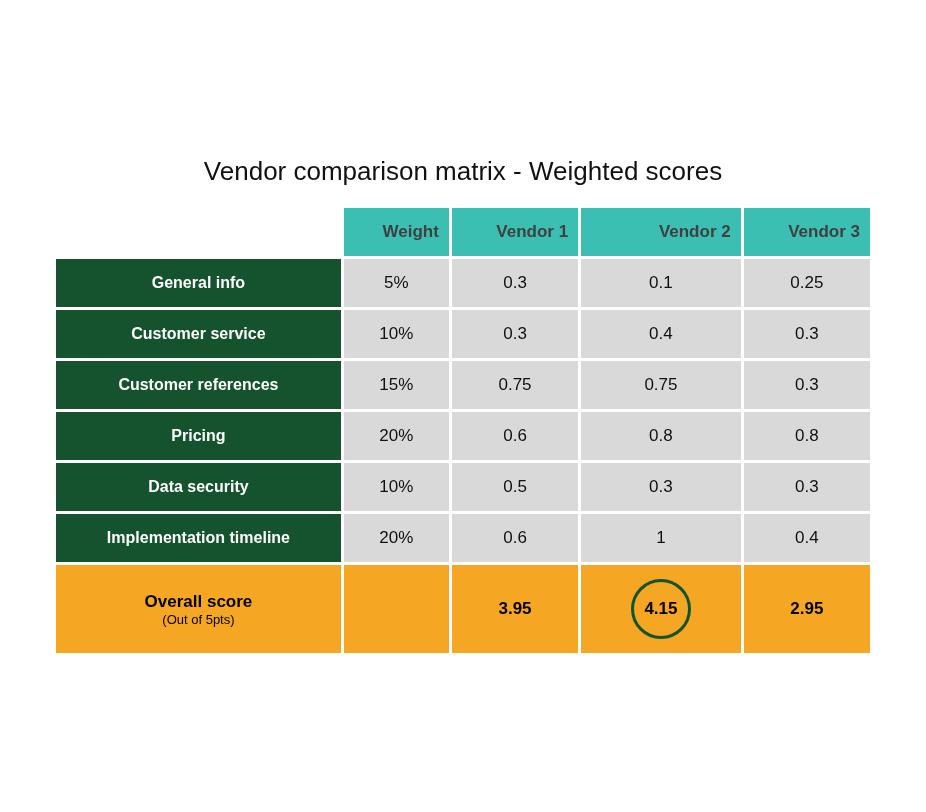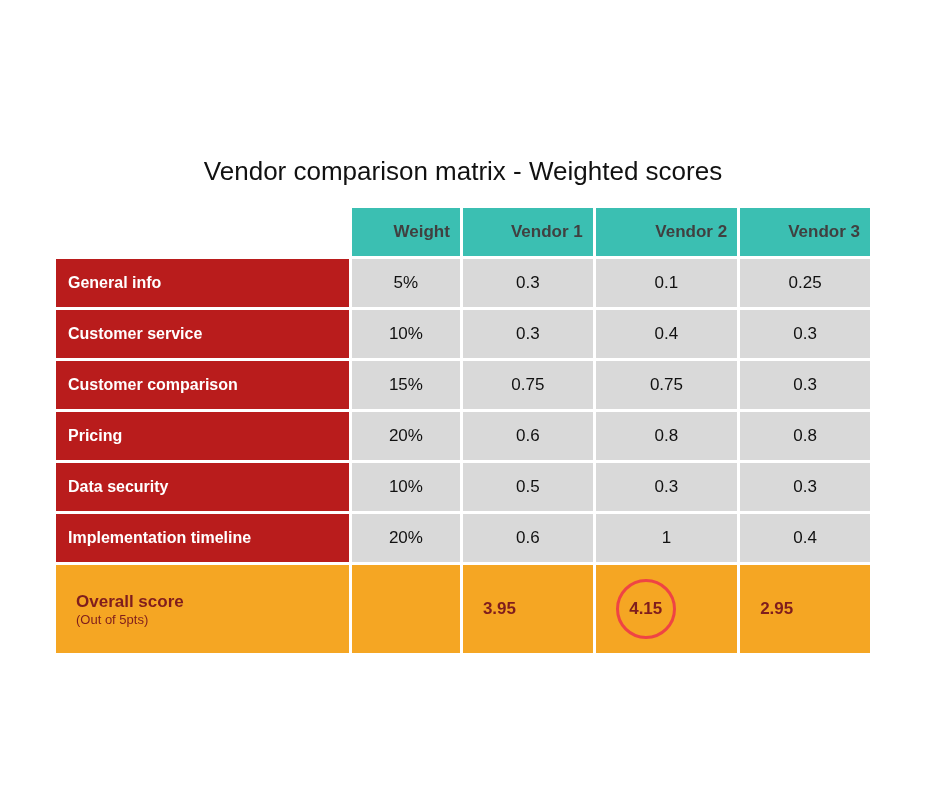--- a/index.html
+++ b/index.html
@@ -34,61 +34,62 @@
       color: #404040;
       font-weight: 700;
       font-size: 17px;
       padding: 14px 10px;
       text-align: right;
     }
     thead tr th:first-child {
       background: transparent;
     }
     tbody tr td.row-header {
-      background-color: #b91c1c;
+      background-color: #14532d;
       color: #fff;
       font-weight: 700;
       font-size: 16px;
+      text-align: center;
       padding: 14px 12px;
       vertical-align: middle;
     }
     tbody tr td.data-cell {
       background-color: #d9d9d9;
       text-align: center;
       font-size: 17px;
       color: #111;
       padding: 14px 10px;
       vertical-align: middle;
     }
     tfoot tr td {
       background-color: #f5a623;
-      text-align: left;
+      text-align: center;
       font-size: 17px;
       font-weight: 700;
-      color: #7f1d1d;
-      padding: 14px 20px;
+      color: #000000;
+      padding: 14px 28px;
       vertical-align: middle;
     }
     tfoot tr td.footer-label {
       font-size: 17px;
       font-weight: 700;
     }
     tfoot tr td.footer-label .sub {
       font-size: 13px;
       font-weight: 400;
       display: block;
     }
     .highlighted-score {
       display: inline-flex;
       align-items: center;
       justify-content: center;
       width: 60px;
       height: 60px;
       border-radius: 50%;
-      border: 3px solid #ef4444;
+      border: 3px solid #14532d;
       font-weight: 700;
       font-size: 17px;
     }
   </style>
 </head>
 <body>
 
 <div class="container">
   <h1 class="title">Vendor comparison matrix - Weighted scores</h1>
   <table>
@@ -110,21 +111,21 @@
           <td class="data-cell">0.25</td>
         </tr>
         <tr>
           <td class="row-header">Customer service</td>
           <td class="data-cell">10%</td>
           <td class="data-cell">0.3</td>
           <td class="data-cell">0.4</td>
           <td class="data-cell">0.3</td>
         </tr>
         <tr>
-          <td class="row-header">Customer comparison</td>
+          <td class="row-header">Customer references</td>
           <td class="data-cell">15%</td>
           <td class="data-cell">0.75</td>
           <td class="data-cell">0.75</td>
           <td class="data-cell">0.3</td>
         </tr>
         <tr>
           <td class="row-header">Pricing</td>
           <td class="data-cell">20%</td>
           <td class="data-cell">0.6</td>
           <td class="data-cell">0.8</td>

